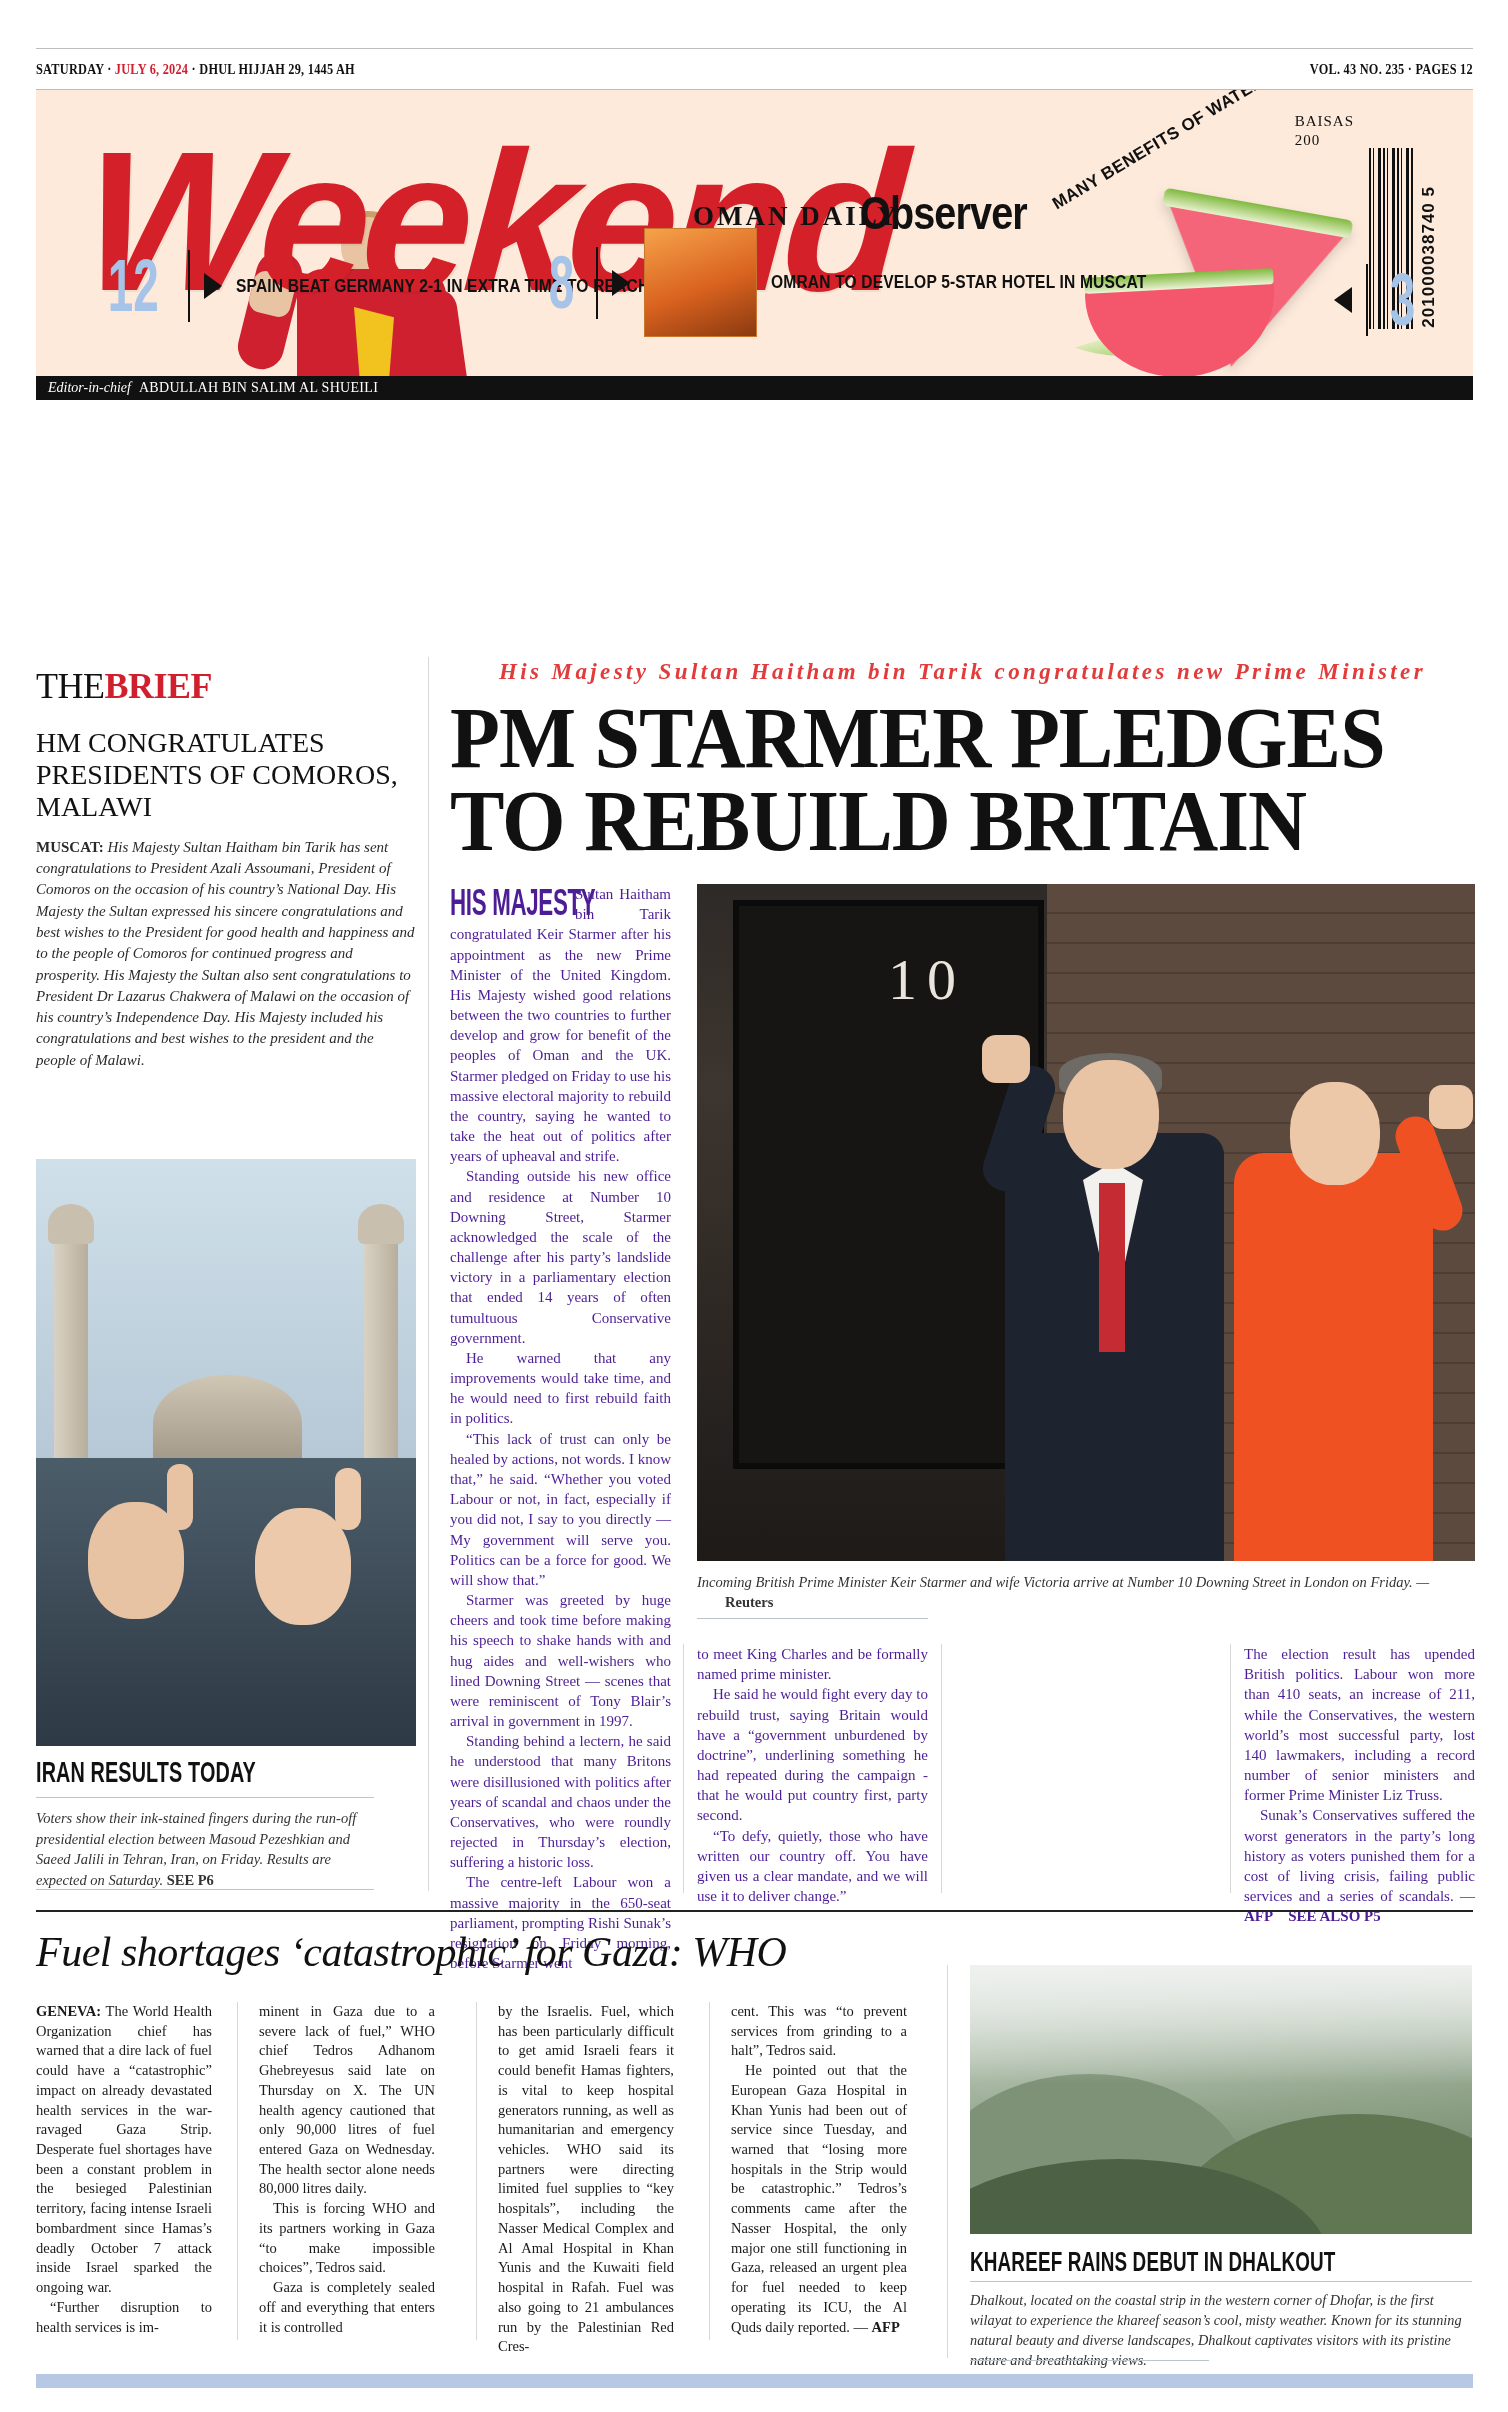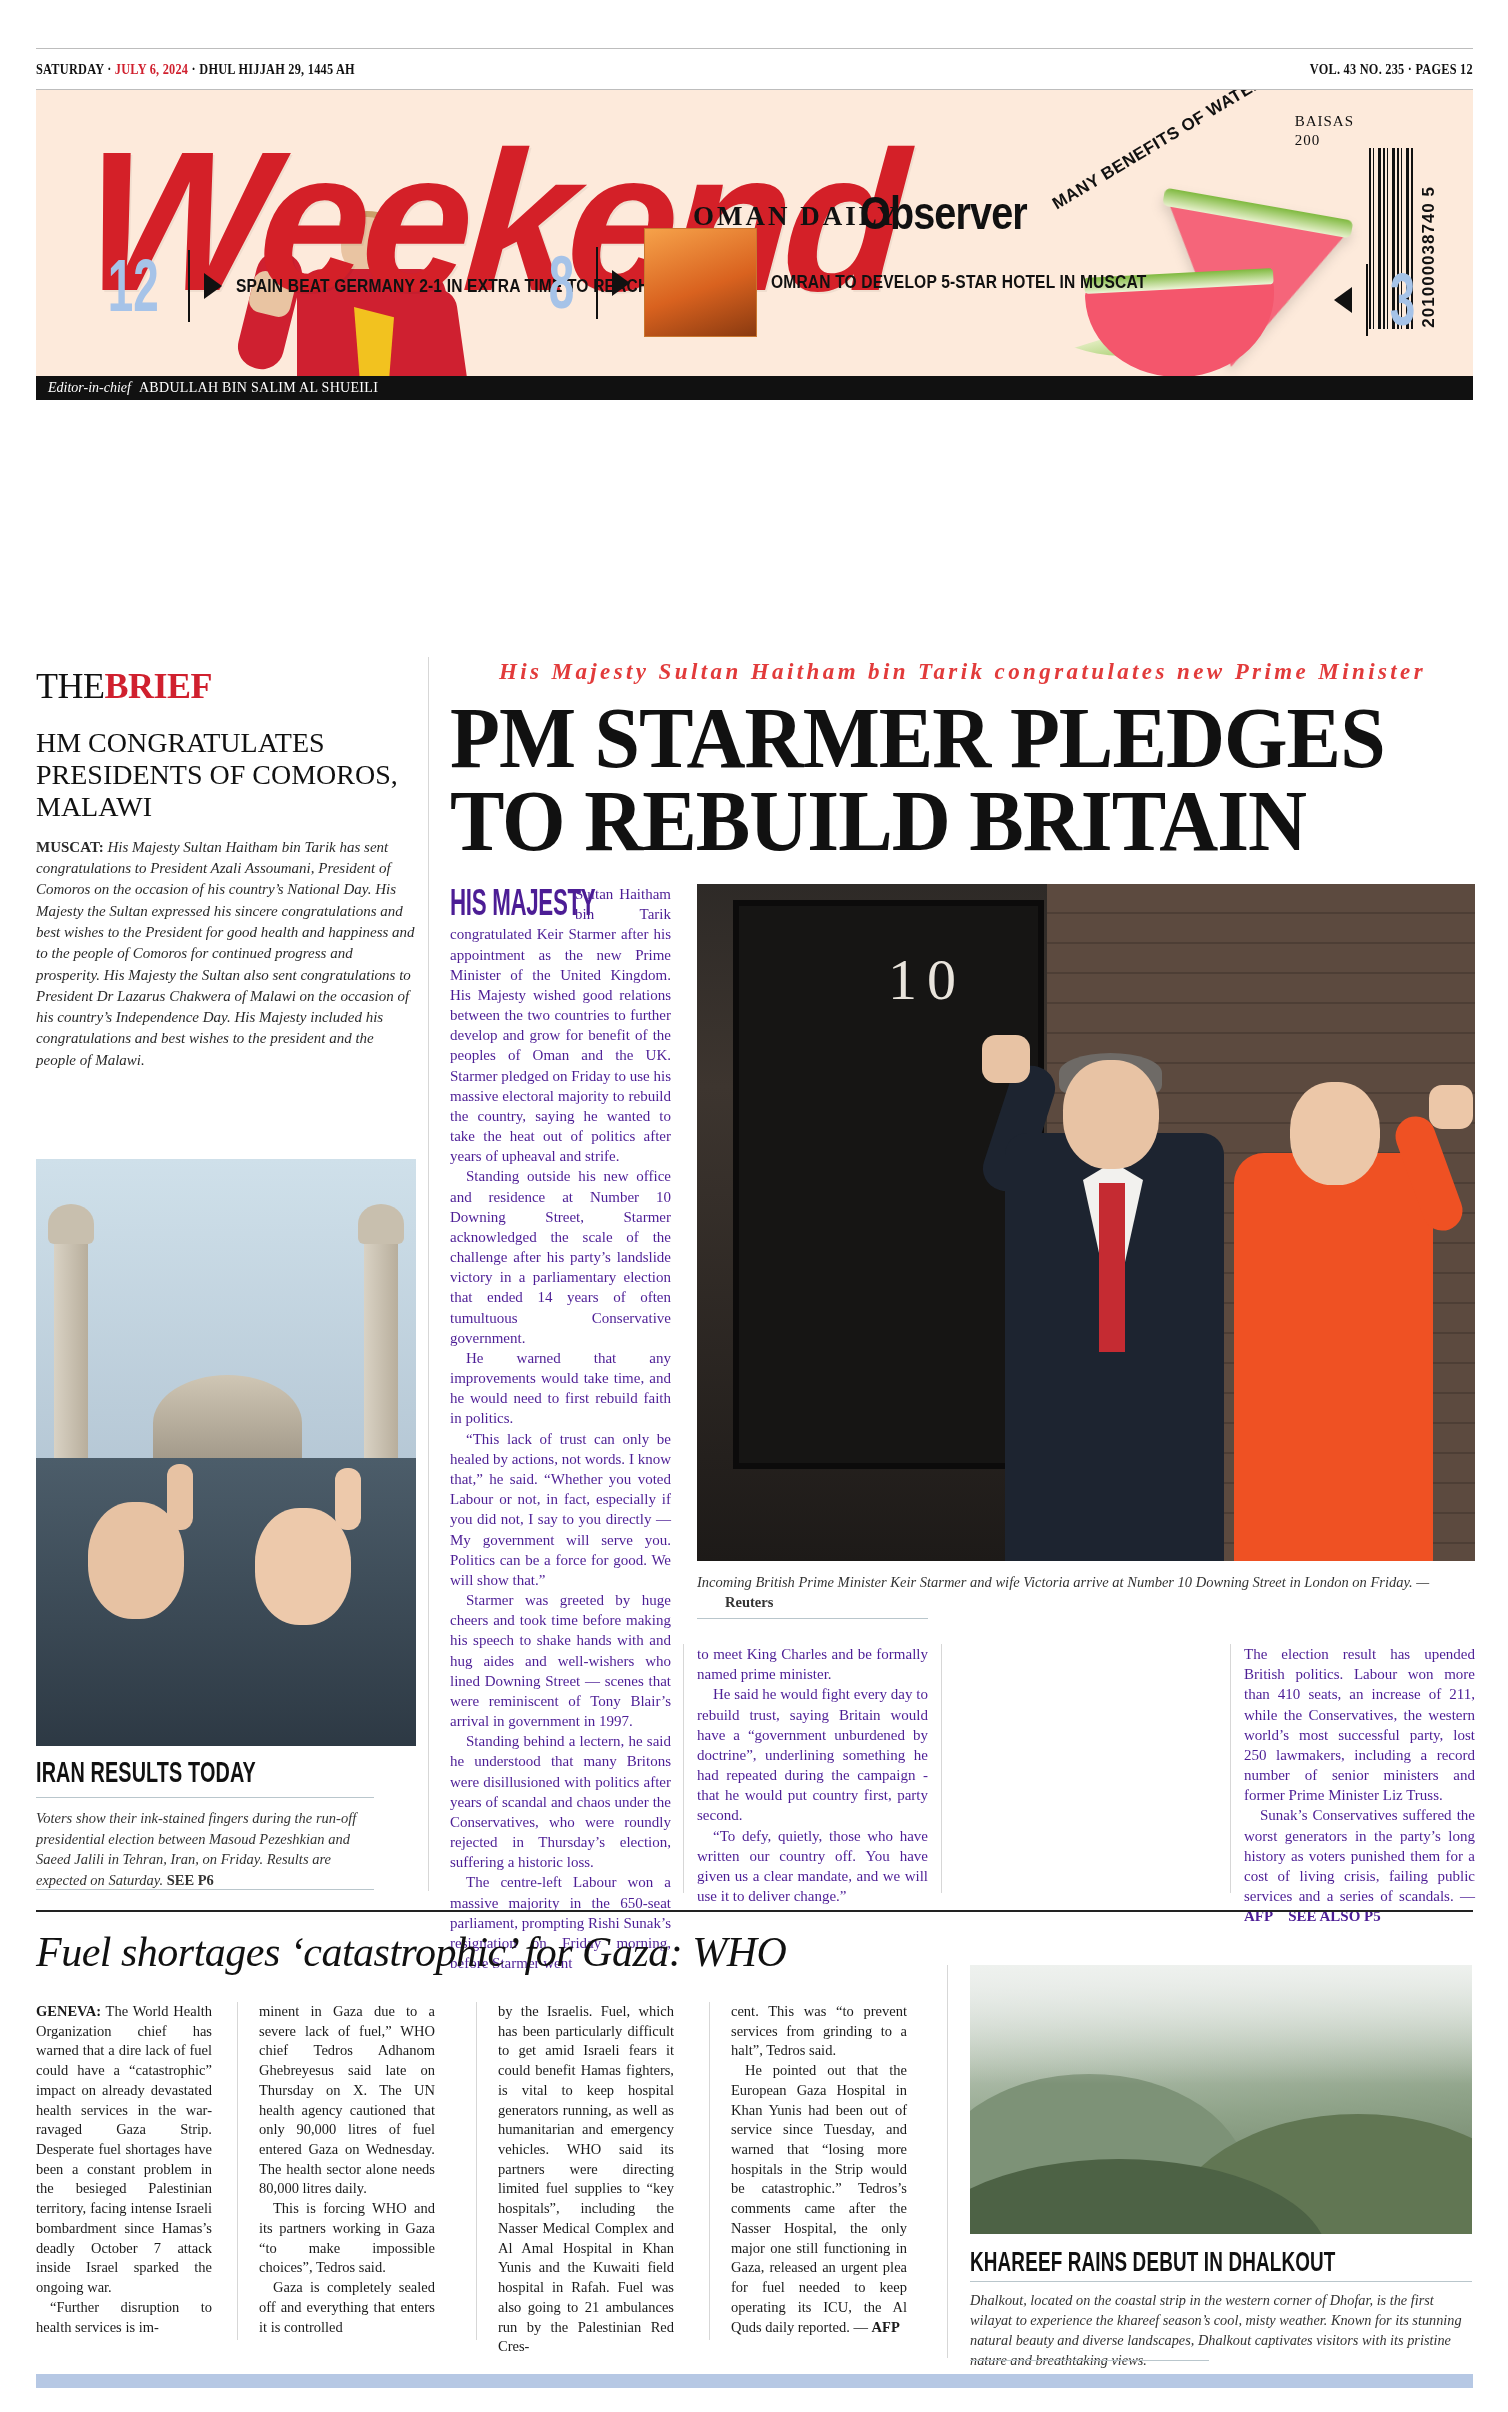--- a/index.html
+++ b/index.html
@@ -320,21 +320,21 @@
   <div class="photocap"><span>Incoming British Prime Minister Keir Starmer and wife Victoria arrive at Number 10 Downing Street in London on Friday. — </span><b>Reuters</b></div>
   <div class="photocap-rule"></div>
 
   <div class="col c2">
     <p class="first">to meet King Charles and be formally named prime minister.</p>
     <p>He said he would fight every day to rebuild trust, saying Britain would have a “government unburdened by doctrine”, underlining something he had repeated during the campaign - that he would put country first, party second.</p>
     <p>“To defy, quietly, those who have written our country off. You have given us a clear mandate, and we will use it to deliver change.”</p>
   </div>
 
   <div class="col c4">
-    <p class="first">The election result has upended British politics. Labour won more than 410 seats, an increase of 211, while the Conservatives, the western world’s most successful party, lost 250 lawmakers, including a record number of senior ministers and former Prime Minister Liz Truss.</p>
+    <p class="first">The election result has upended British politics. Labour won more than 410 seats, an increase of 211, while the Conservatives, the western world’s most successful party, lost 140 lawmakers, including a record number of senior ministers and former Prime Minister Liz Truss.</p>
     <p><span>Sunak’s Conservatives suffered the worst generators in the party’s long history as voters punished them for a cost of living crisis, failing public services and a series of scandals. — </span><b>AFP</b>&nbsp;&nbsp;&nbsp;&nbsp;<b class="seealso">SEE ALSO P5</b></p>
   </div>
 
   <div class="botrule"></div>
   <div class="gaza-ttl">Fuel shortages ‘catastrophic’ for Gaza: WHO</div>
 
   <div class="gcol g1">
     <p class="first"><b>GENEVA:</b><span> The World Health Organization chief has warned that a dire lack of fuel could have a “catastrophic” impact on already devastated health services in the war-ravaged Gaza Strip. Desperate fuel shortages have been a constant problem in the besieged Palestinian territory, facing intense Israeli bombardment since Hamas’s deadly October 7 attack inside Israel sparked the ongoing war.</span></p>
     <p>“Further disruption to health services is im-</p>
   </div>

